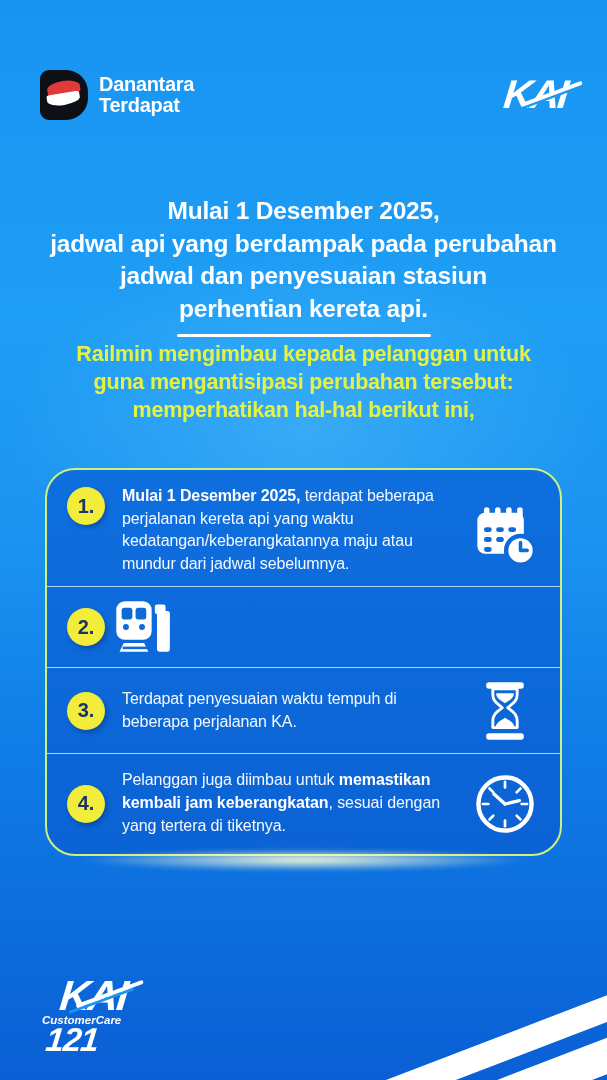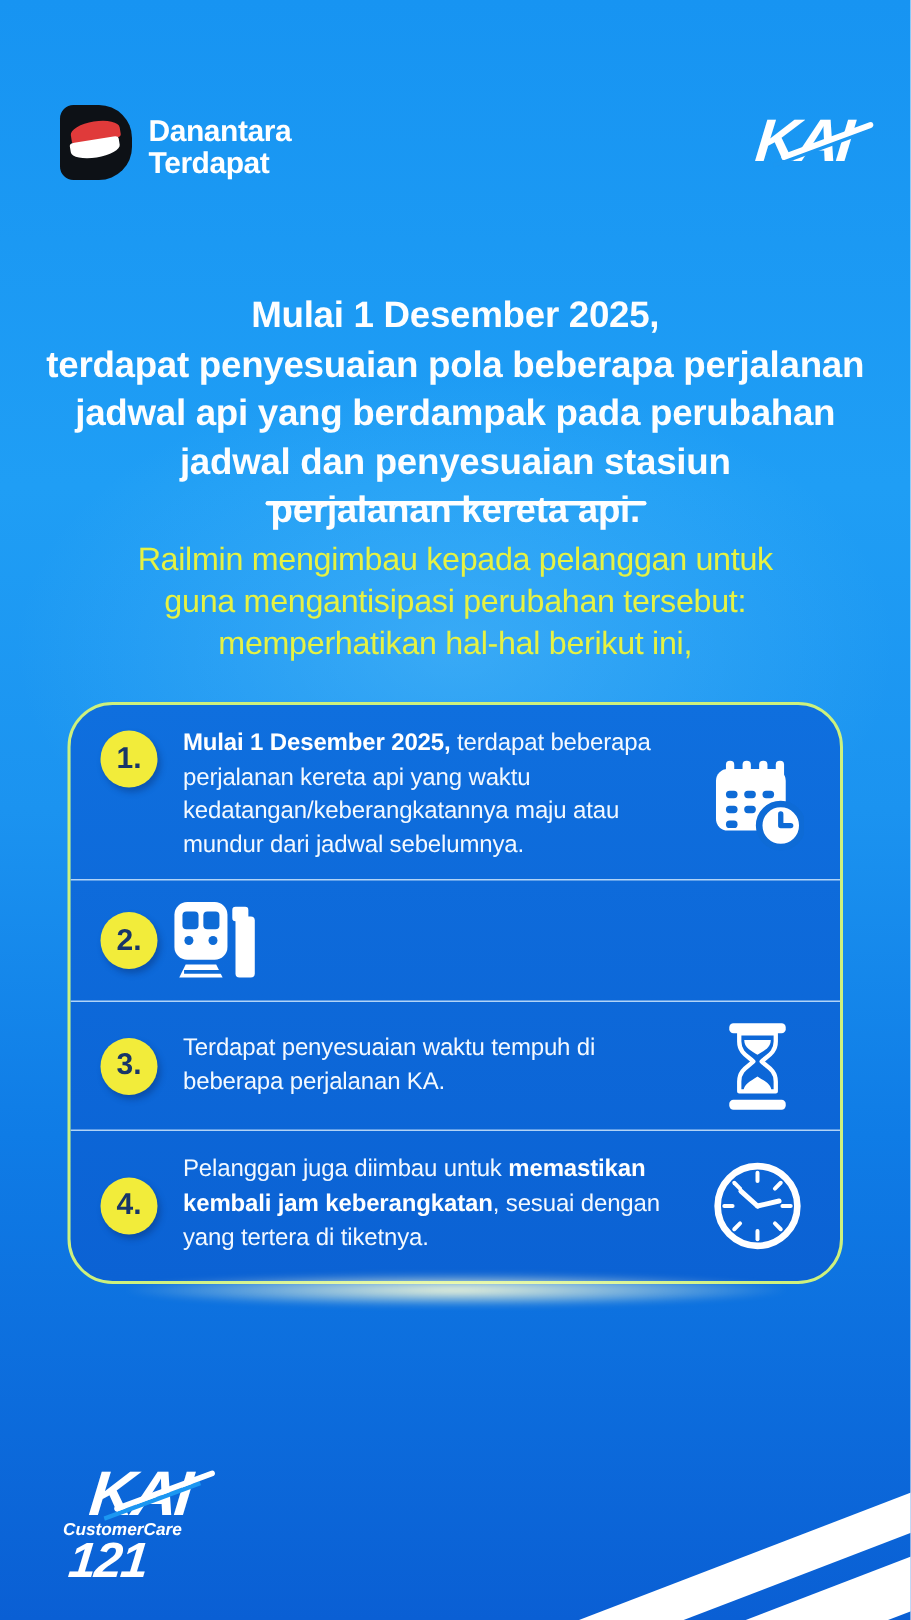--- a/index.html
+++ b/index.html
@@ -6,41 +6,41 @@
   body{
     width:607px;height:1080px;position:relative;overflow:hidden;
     font-family:"Liberation Sans",sans-serif;
     background:linear-gradient(180deg,#1794f2 0%,#1f9ef5 30%,#1b93f0 50%,#0f7ce6 70%,#0a5fd4 100%);
   }
   .mid-glow{
     position:absolute;left:0;top:0;width:607px;height:1080px;pointer-events:none;
     background:radial-gradient(ellipse 420px 260px at 50% 40%,rgba(120,210,255,0.30),rgba(120,210,255,0) 70%);
   }
   
-  .danantara{position:absolute;left:40px;top:70px;display:flex;align-items:flex-end;gap:11px;}
+  .danantara{position:absolute;left:40px;top:70px;display:flex;align-items:center;gap:11px;}
   .d-icon{width:48px;height:50px;background:#0d1116;border-radius:9px 22px 22px 9px;position:relative;overflow:hidden;}
   .d-wave-red{position:absolute;left:7px;top:11px;width:33px;height:13px;background:#e03a3a;
     border-radius:100% 100% 20% 20%/100% 100% 30% 30%;transform:rotate(-9deg);}
   .d-wave-white{position:absolute;left:7px;top:23px;width:33px;height:12px;background:#ffffff;
     border-radius:20% 20% 100% 100%/30% 30% 100% 100%;transform:rotate(-9deg);}
   .d-text{color:#fff;font-weight:bold;font-size:20px;line-height:1.04;letter-spacing:-0.3px;}
   .kai-wordmark{position:relative;display:inline-block;color:#fff;font-weight:bold;font-style:italic;
     letter-spacing:-2px;transform:skewX(-6deg);}
   .kai-top{position:absolute;right:40px;top:72px;font-size:40px;}
   .kai-slash{position:absolute;height:4px;background:#fff;transform:rotate(-21deg);border-radius:2px;}
   .kai-gap{position:absolute;height:3px;background:#1b97f2;transform:rotate(-21deg);}
   .kai-top .kai-gap{left:18%;top:58%;width:96%;}
   .kai-top .kai-slash{left:26%;top:44%;width:100%;}
   
   .intro{position:absolute;top:195px;left:0;right:0;text-align:center;color:#fdfeff;
     font-weight:bold;font-size:24.5px;line-height:1.33;letter-spacing:-0.2px;}
   .divider{position:absolute;top:334px;left:50%;transform:translateX(-50%);
     width:254px;height:3px;background:#fff;border-radius:2px;}
-  .appeal{position:absolute;top:360px;left:0;right:0;text-align:center;color:#e6f243;
-    font-weight:normal;font-size:21.5px;line-height:1.3;letter-spacing:-0.2px;}
+  .appeal{position:absolute;top:341px;left:0;right:0;text-align:center;color:#e6f243;
+    font-weight:bold;font-size:21.5px;line-height:1.3;letter-spacing:-0.2px;}
   
   .notice-box{position:absolute;left:45px;top:468px;width:517px;height:388px;box-sizing:border-box;
     border:2px solid #cdf17d;border-radius:30px;overflow:hidden;
     background:linear-gradient(180deg,#0f6fde 0%,#0b62d4 100%);
     display:flex;flex-direction:column;}
   .row{display:flex;align-items:center;box-sizing:border-box;padding:0 18px 0 20px;}
   .row:not(:last-child){border-bottom:1.5px solid rgba(224,242,255,0.78);}
   .row-1{height:117px;align-items:flex-start;padding-top:15px;}
   .row-2{height:81px;}
   .row-3{height:86px;}
@@ -87,24 +87,23 @@
 </div>
 
 <div class="kai-wordmark kai-top">
   <span>KAI</span>
   <span class="kai-gap"></span>
   <span class="kai-slash"></span>
 </div>
 
 <div class="intro">
     <div>Mulai 1 Desember 2025,</div>
-    <div>terdapat penyesuaian pola beberapa perjalanan</div>
     <div>jadwal api yang berdampak pada perubahan</div>
     <div>jadwal dan penyesuaian stasiun</div>
-    <div>perjalanan kereta api.</div>
+    <div>perhentian kereta api.</div>
   </div>
 
 <div class="divider"></div>
 
 <div class="appeal">
     <div>Railmin mengimbau kepada pelanggan untuk</div>
     <div>guna mengantisipasi perubahan tersebut:</div>
     <div>memperhatikan hal-hal berikut ini,</div>
   </div>
 

